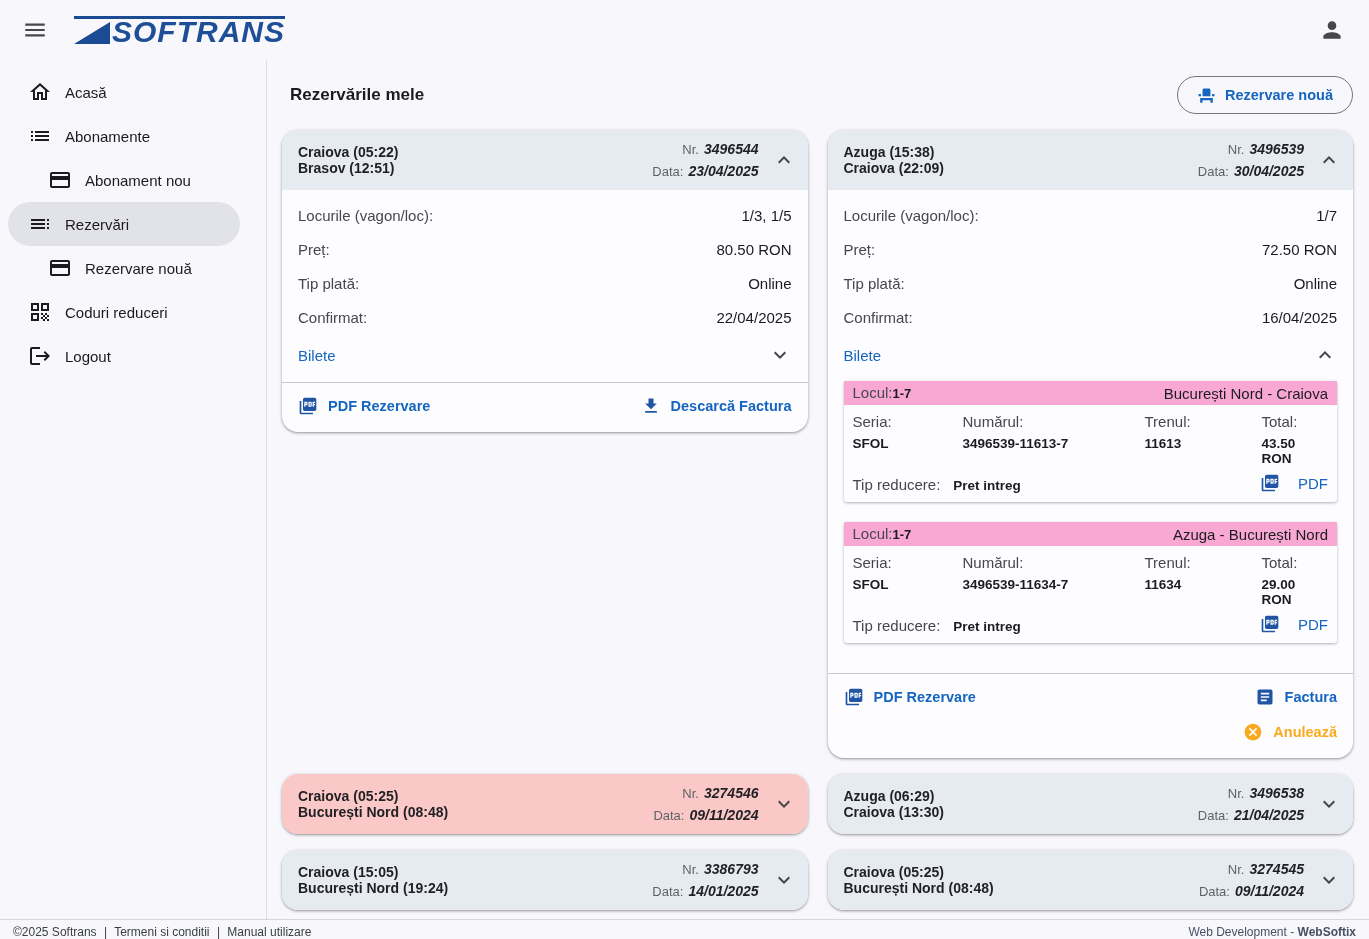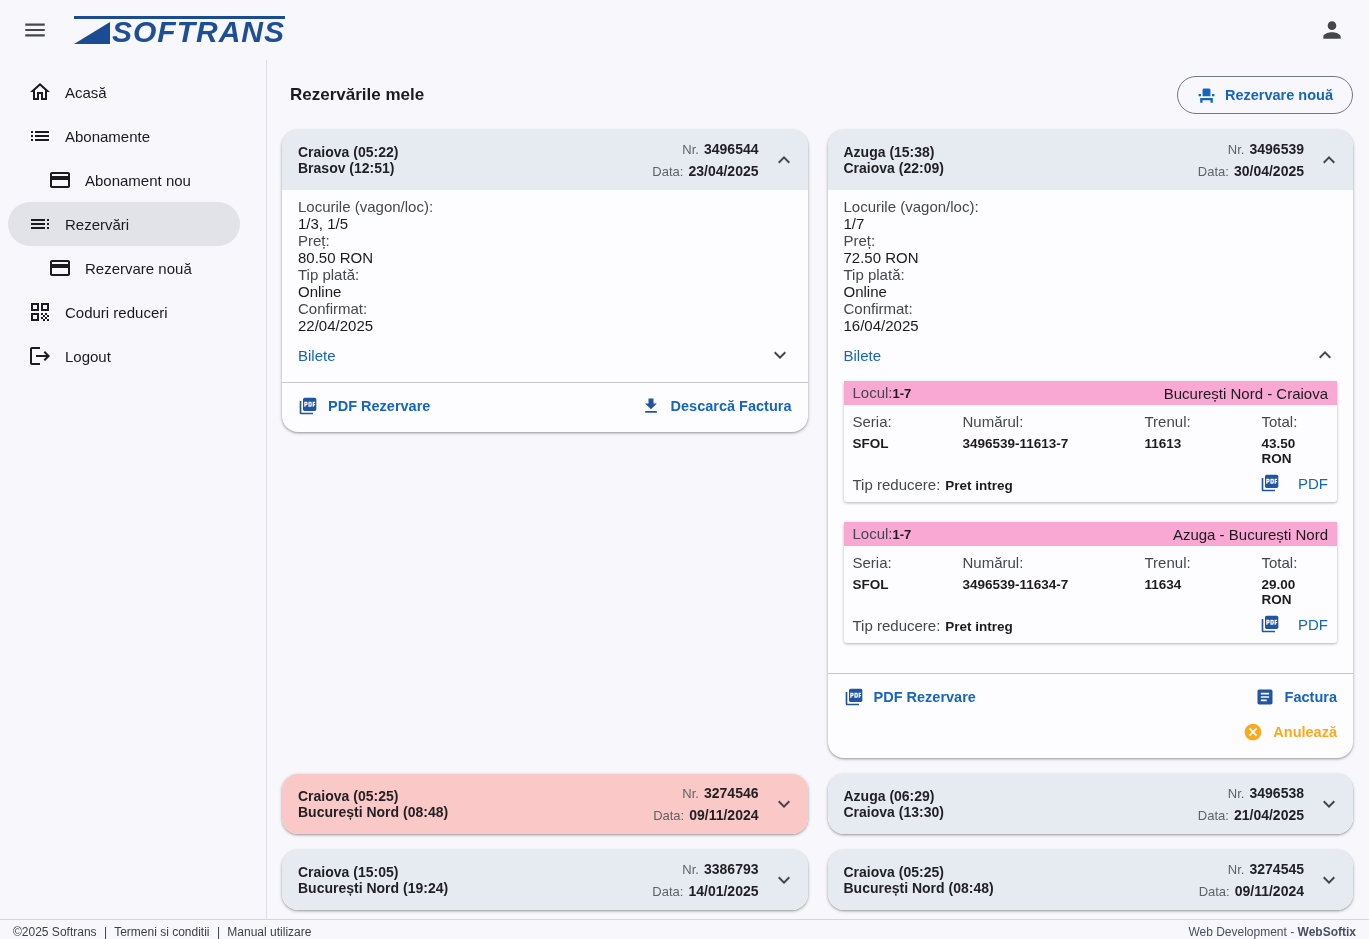--- a/index.html
+++ b/index.html
@@ -51,43 +51,43 @@
   
   .card {
     background:#fdfdff; border-radius:16px; overflow:hidden;
     box-shadow:0 1px 2px rgba(0,0,0,.26), 0 1px 3px 1px rgba(0,0,0,.12);
   }
   .card-head { display:flex; align-items:center; background:#e6eaf1; min-height:60px; padding:9px 12px 9px 16px; cursor:pointer; }
   .card.cancelled .card-head { background:#f9c8c7; }
   .route { display:flex; flex-direction:column; gap:0; font-size:14px; font-weight:700; color:#201f24; }
   .head-meta { margin-left:auto; text-align:right; display:flex; flex-direction:column; gap:4px; }
   .meta-label { color:#5f6368; font-size:13px; font-weight:400; margin-right:5px; }
-  .meta-value { font-weight:700; font-size:14px; color:#201f24; }
+  .meta-value { font-weight:700; font-size:14px; color:#201f24;font-style:italic; }
   .head-chevron { margin-left:13px; width:24px; height:24px; flex-shrink:0; fill:#46464a; cursor:pointer; }
 
   .card-body { padding:8px 16px 10px; }
-  .detail-row { display:flex; justify-content:space-between; align-items:flex-start; height:34px; font-size:15px;flex-direction:column; }
+  .detail-row { display:flex; justify-content:space-between; align-items:center; height:34px; font-size:15px; }
   .detail-label { color:#45474f; }
   .detail-value { color:#1b1b1f; }
   .bilete-row { display:flex; justify-content:space-between; align-items:center; height:34px; margin-top:4px; cursor:pointer; }
   .bilete-label { color:#1565c0; font-weight:400; font-size:15px; }
   .bilete-row svg { width:24px; height:24px; fill:#46464a; }
 
   
   .ticket { margin:9px 0 20px; border-radius:3px; background:#fdfdff; box-shadow:0 1px 3px rgba(0,0,0,.3); }
   .ticket-head { background:#f9a8d4; display:flex; justify-content:space-between; align-items:center; padding:2px 9px; min-height:24px; }
   .t-locul-label { color:#45474f; font-size:15px; }
   .t-locul-value { font-weight:700; font-size:13px; color:#1d1b20; }
   .t-route { font-size:15px; color:#1d1b20; }
   .ticket-grid { display:grid; grid-template-columns:110px 182px 117px 1fr; padding:8px 9px 0; row-gap:6px; }
   .tg-label { font-size:15px; color:#45474f; }
   .tg-value { font-size:13.5px; font-weight:700; color:#1d1b20; }
   .ticket-foot { display:flex; justify-content:space-between; align-items:flex-end; padding:7px 9px 9px; }
   .tip-red { font-size:15px; color:#45474f; }
-  .tip-red .tg-value { margin-left:5px; }
+  .tip-red .tg-value { margin-left:13px; }
   .pdf-link { display:flex; gap:18px; align-items:center; color:#1565c0; font-weight:400; font-size:15px; cursor:pointer; }
   .pdf-link svg { width:20px; height:20px; fill:#2155a3; }
 
   .card-actions { border-top:1px solid #c7c7cc; padding:13px 16px 16px; }
   .actions-row { display:flex; justify-content:space-between; align-items:center; }
   .action-link { display:flex; gap:10px; align-items:center; color:#1565c0; font-weight:700; font-size:14.5px; cursor:pointer; }
   .action-link svg { width:20px; height:20px; fill:#2155a3; }
   .action-link.orange { color:#f9a91e; }
   .action-link.orange svg { fill:#f9a91e; }
   .cancel-row { display:flex; justify-content:flex-end; margin-top:15px; }

